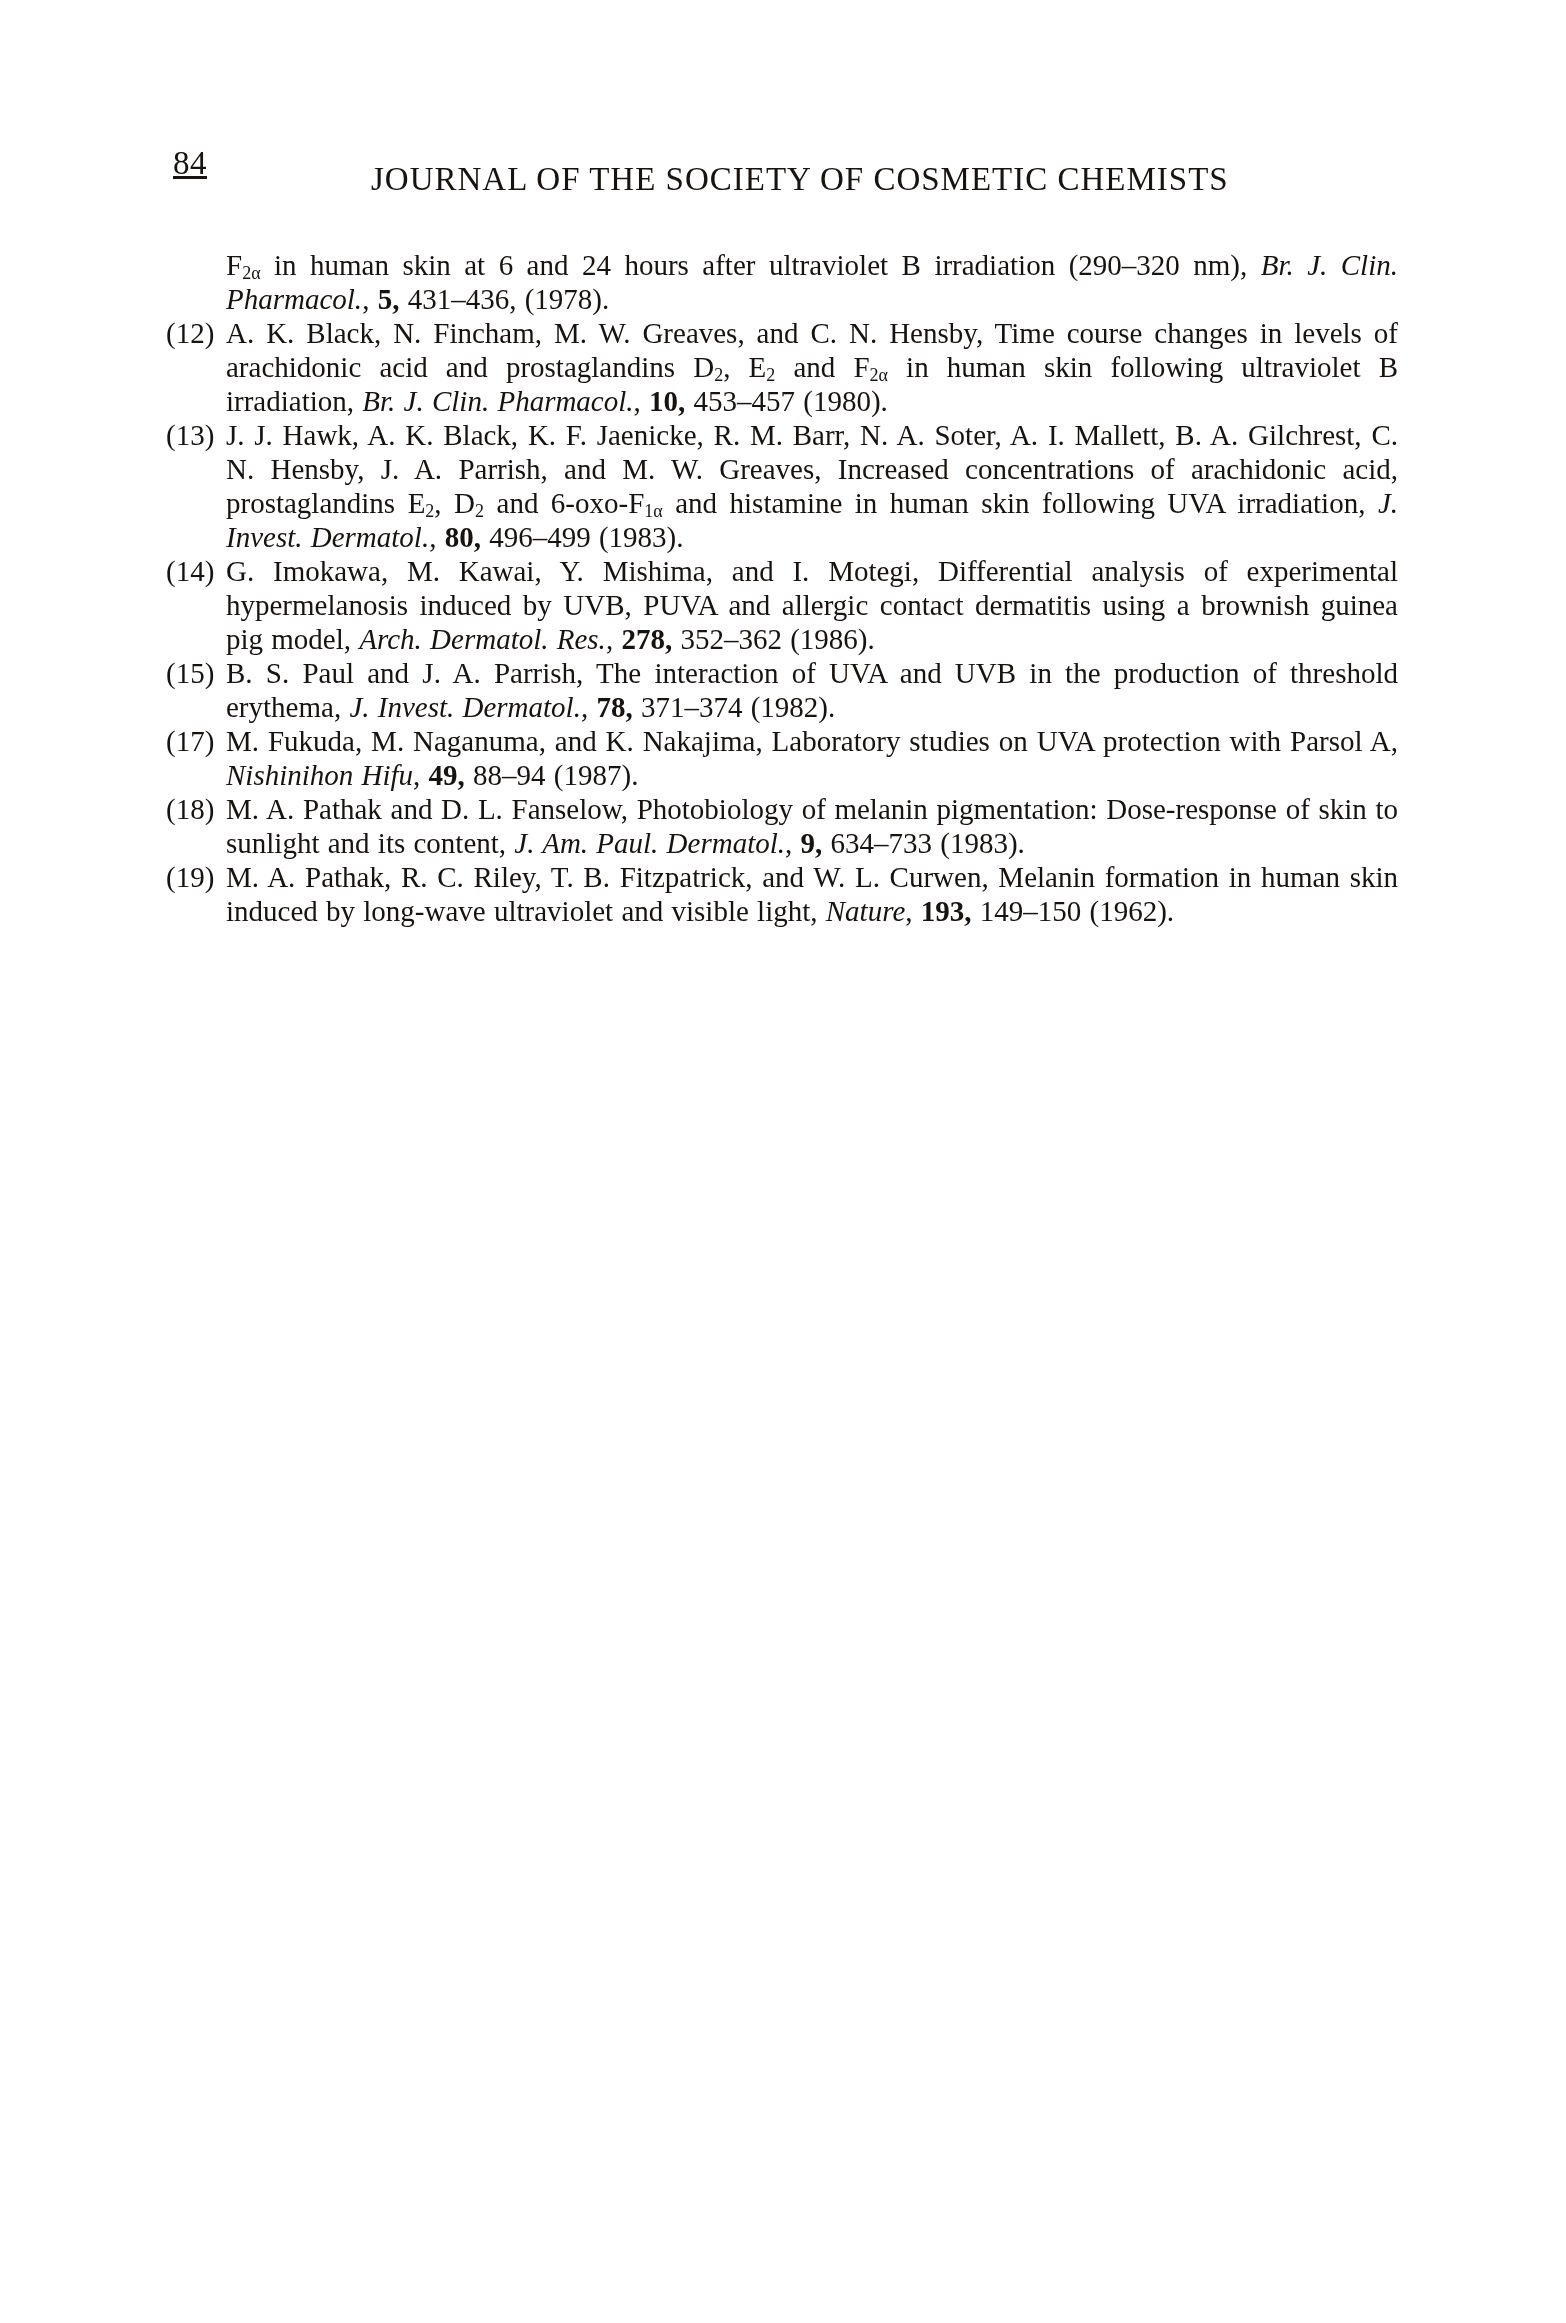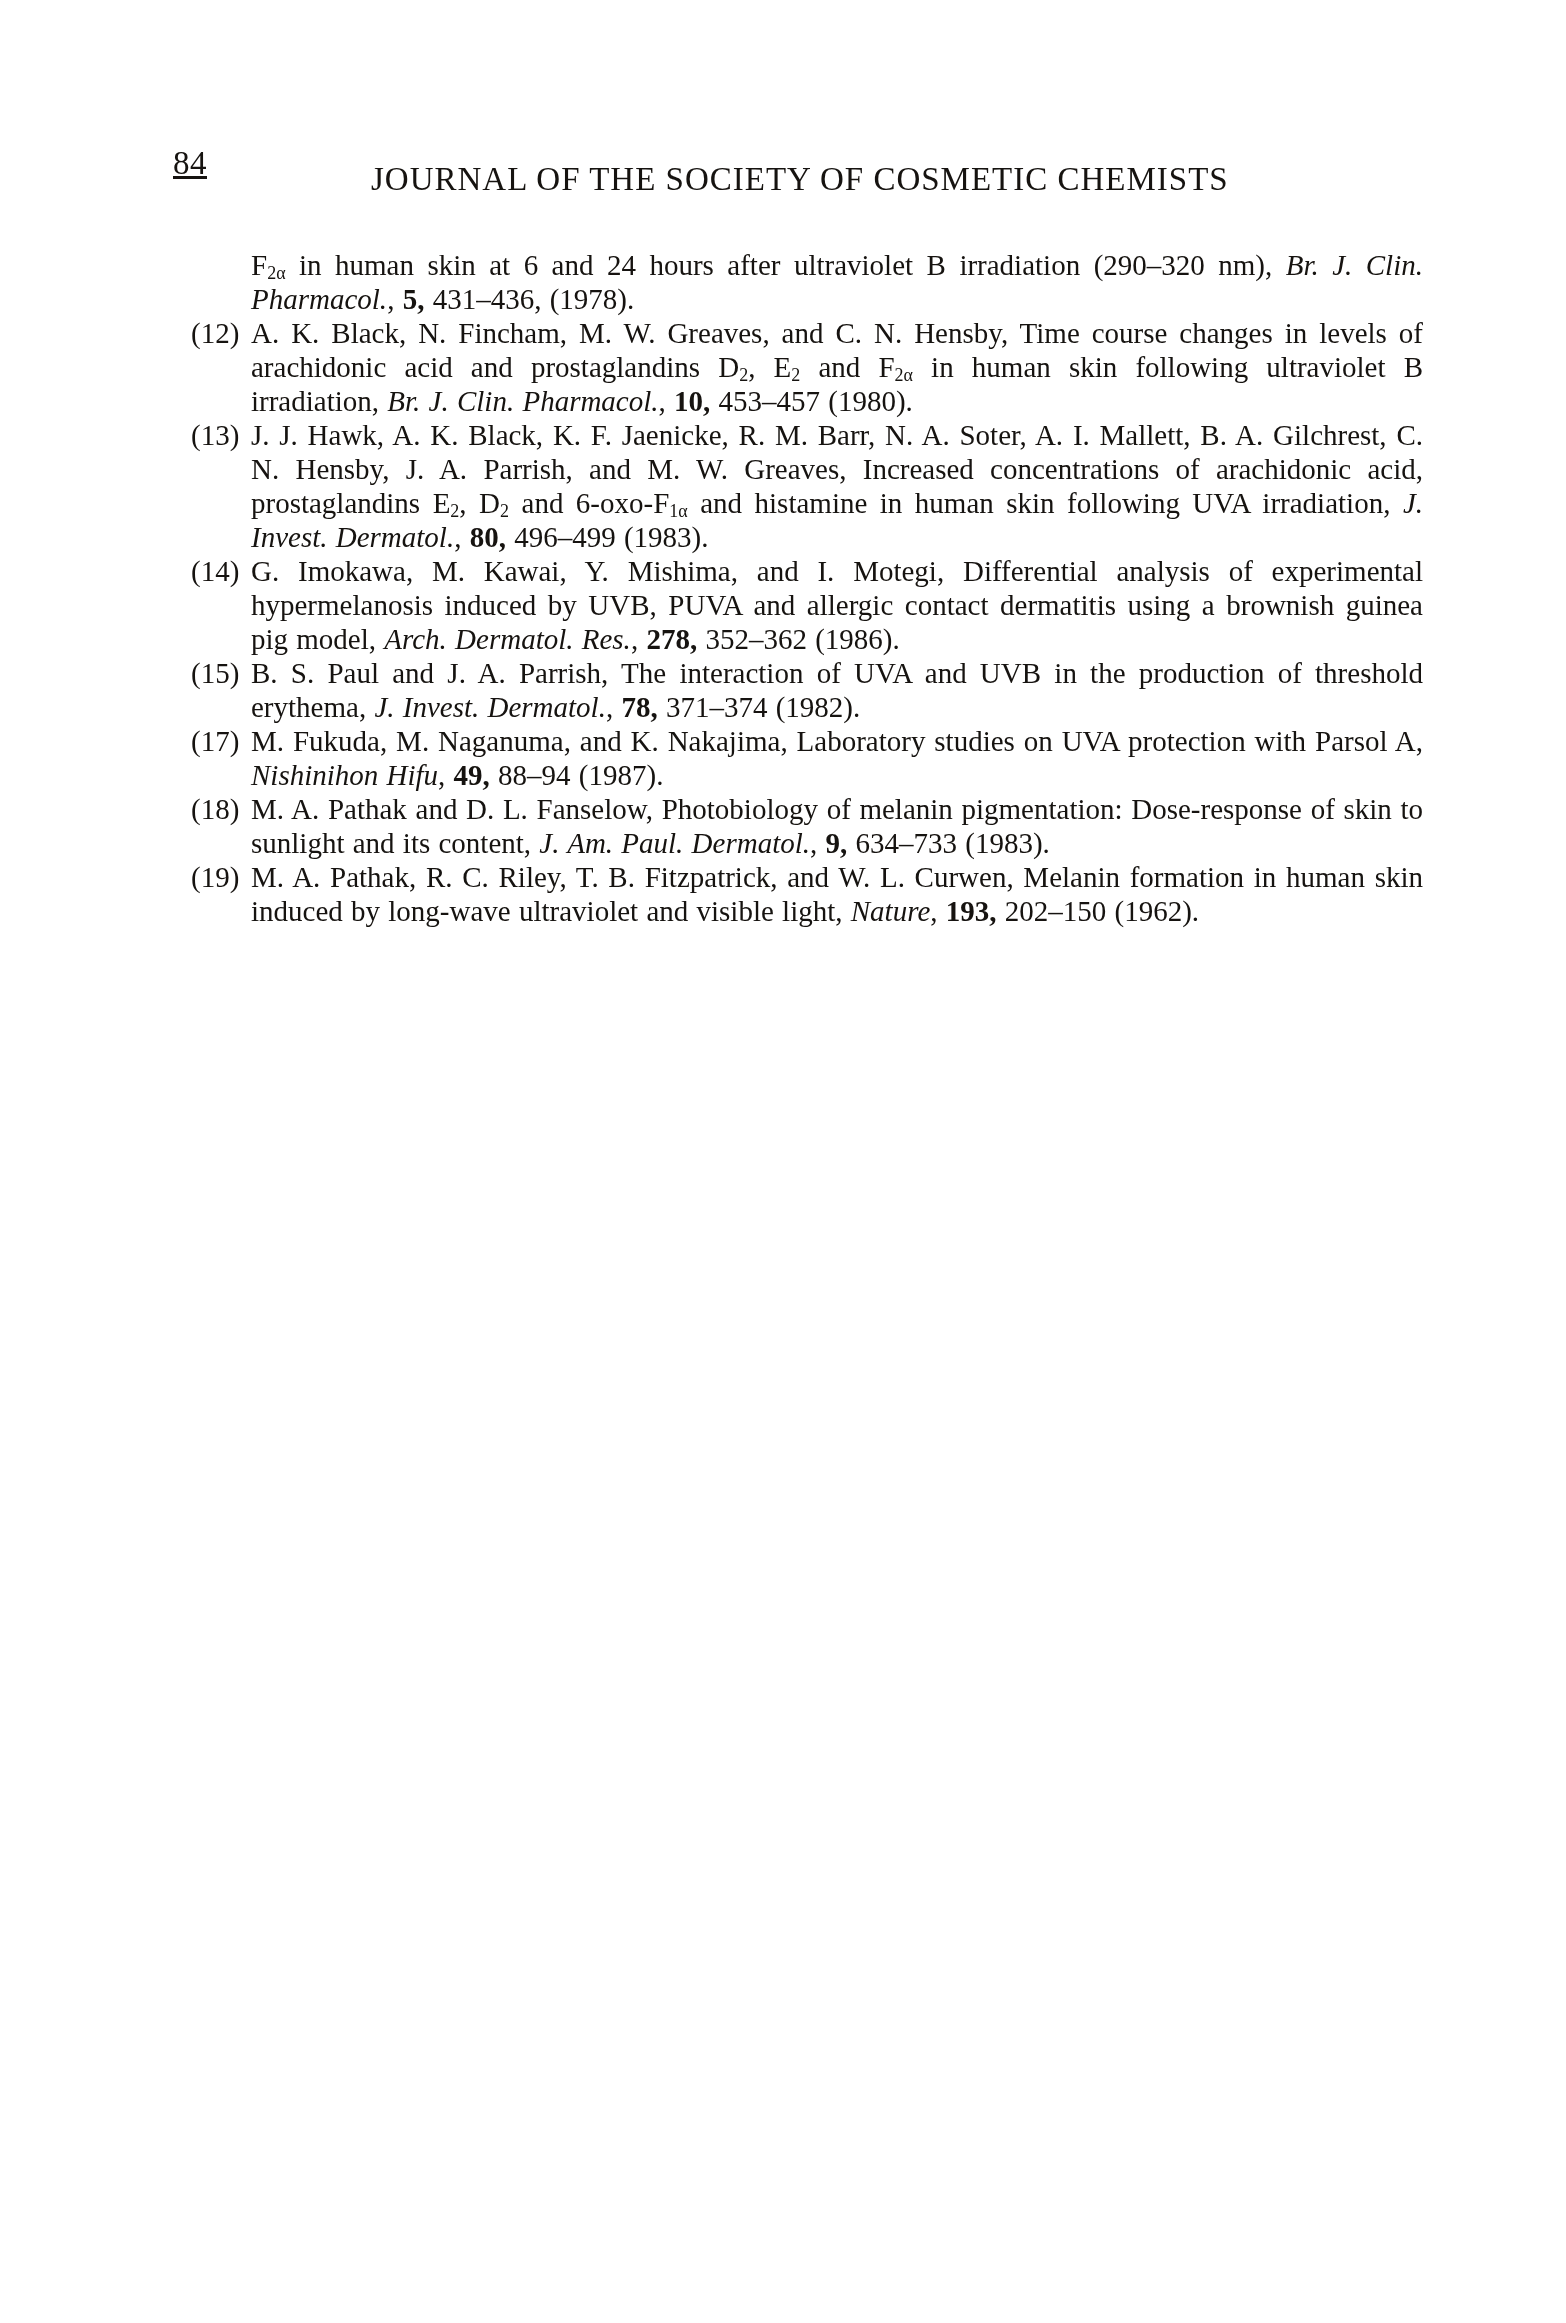--- a/index.html
+++ b/index.html
@@ -44,21 +44,20 @@
     white-space: nowrap;
   }
   .refs {
     position: absolute;
     left: 166px;
     top: 248px;
     width: 1232px;
     font-size: 29px;
     line-height: 34px;
     word-spacing: 1px;
-    margin-left: 25px;
   }
   .ref {
     text-align: justify;
     text-indent: -60px;
     padding-left: 60px;
     margin: 0;
   }
   .ref.cont {
     text-indent: 0;
   }
@@ -85,16 +84,16 @@
     <h1 class="journal-title">JOURNAL OF THE SOCIETY OF COSMETIC CHEMISTS</h1>
   </div>
   <div class="refs" id="refs">
       <p class="ref cont"><span class="s-n">F</span><span class="s-sub">2α</span><span class="s-n"> in human skin at 6 and 24 hours after ultraviolet B irradiation (290–320 nm), </span><span class="s-i">Br. J. Clin. Pharmacol.</span><span class="s-n">, </span><span class="s-b">5,</span><span class="s-n"> 431–436, (1978).</span></p>
       <p class="ref"><span class="lab">(12)</span><span class="s-n">A. K. Black, N. Fincham, M. W. Greaves, and C. N. Hensby, Time course changes in levels of arachidonic acid and prostaglandins D</span><span class="s-sub">2</span><span class="s-n">, E</span><span class="s-sub">2</span><span class="s-n"> and F</span><span class="s-sub">2α</span><span class="s-n"> in human skin following ultraviolet B irradiation, </span><span class="s-i">Br. J. Clin. Pharmacol.</span><span class="s-n">, </span><span class="s-b">10,</span><span class="s-n"> 453–457 (1980).</span></p>
       <p class="ref"><span class="lab">(13)</span><span class="s-n">J. J. Hawk, A. K. Black, K. F. Jaenicke, R. M. Barr, N. A. Soter, A. I. Mallett, B. A. Gilchrest, C. N. Hensby, J. A. Parrish, and M. W. Greaves, Increased concentrations of arachidonic acid, prostaglandins E</span><span class="s-sub">2</span><span class="s-n">, D</span><span class="s-sub">2</span><span class="s-n"> and 6-oxo-F</span><span class="s-sub">1α</span><span class="s-n"> and histamine in human skin following UVA irradiation, </span><span class="s-i">J. Invest. Dermatol.</span><span class="s-n">, </span><span class="s-b">80,</span><span class="s-n"> 496–499 (1983).</span></p>
       <p class="ref"><span class="lab">(14)</span><span class="s-n">G. Imokawa, M. Kawai, Y. Mishima, and I. Motegi, Differential analysis of experimental hypermel­anosis induced by UVB, PUVA and allergic contact dermatitis using a brownish guinea pig model, </span><span class="s-i">Arch. Dermatol. Res.</span><span class="s-n">, </span><span class="s-b">278,</span><span class="s-n"> 352–362 (1986).</span></p>
       <p class="ref"><span class="lab">(15)</span><span class="s-n">B. S. Paul and J. A. Parrish, The interaction of UVA and UVB in the production of threshold erythema, </span><span class="s-i">J. Invest. Dermatol.</span><span class="s-n">, </span><span class="s-b">78,</span><span class="s-n"> 371–374 (1982).</span></p>
       <p class="ref"><span class="lab">(17)</span><span class="s-n">M. Fukuda, M. Naganuma, and K. Nakajima, Laboratory studies on UVA protection with Parsol A, </span><span class="s-i">Nishinihon Hifu</span><span class="s-n">, </span><span class="s-b">49,</span><span class="s-n"> 88–94 (1987).</span></p>
       <p class="ref"><span class="lab">(18)</span><span class="s-n">M. A. Pathak and D. L. Fanselow, Photobiology of melanin pigmentation: Dose-response of skin to sunlight and its content, </span><span class="s-i">J. Am. Paul. Dermatol.</span><span class="s-n">, </span><span class="s-b">9,</span><span class="s-n"> 634–733 (1983).</span></p>
-      <p class="ref"><span class="lab">(19)</span><span class="s-n">M. A. Pathak, R. C. Riley, T. B. Fitzpatrick, and W. L. Curwen, Melanin formation in human skin induced by long-wave ultraviolet and visible light, </span><span class="s-i">Nature</span><span class="s-n">, </span><span class="s-b">193,</span><span class="s-n"> 202–150 (1962).</span></p>
+      <p class="ref"><span class="lab">(19)</span><span class="s-n">M. A. Pathak, R. C. Riley, T. B. Fitzpatrick, and W. L. Curwen, Melanin formation in human skin induced by long-wave ultraviolet and visible light, </span><span class="s-i">Nature</span><span class="s-n">, </span><span class="s-b">193,</span><span class="s-n"> 149–150 (1962).</span></p>
     </div>
 </div>
 
 
 </body></html>

